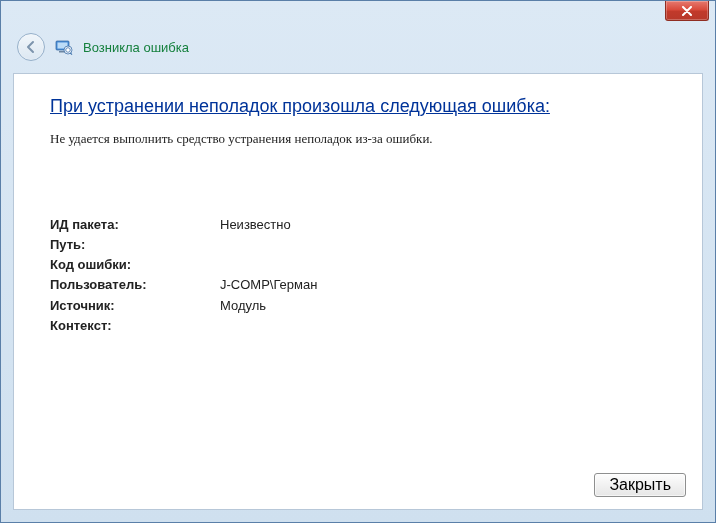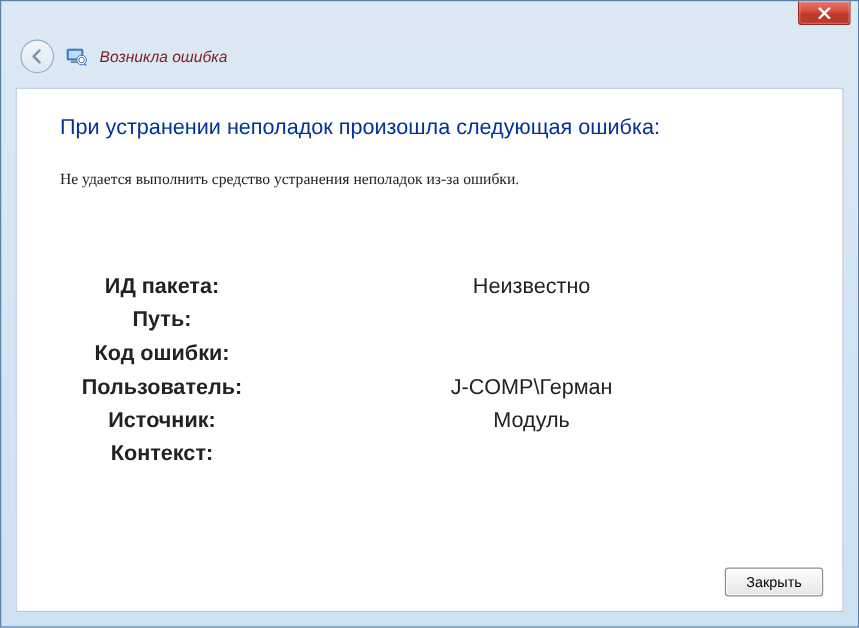--- a/index.html
+++ b/index.html
@@ -57,70 +57,69 @@
   .back-btn svg { display:block; }
   .app-icon {
     width: 18px;
     height: 18px;
     display:flex;
     align-items:center;
     justify-content:center;
   }
   .window-title {
     font-size: 13px;
-    color: #7f1d1d;
-    font-style: italic;
+    color: #15803d;
   }
   .content-panel {
     position: absolute;
     left: 12px;
     right: 12px;
     top: 72px;
     bottom: 12px;
     background: #ffffff;
     border: 1px solid #b7c7d8;
     padding: 22px 36px 14px 36px;
   }
   .main-heading {
     color: #003399;
     font-size: 18px;
     font-weight: 400;
-    margin: 0 0 24px 0;
+    margin: 0 0 14px 0;
+    text-decoration: underline;
   }
   .sub-message {
     font-size: 13px;
     color: #222;
     margin: 0 0 68px 0;
     font-family: Liberation Serif, serif;
   }
   .detail-table {
-    font-size: 18px;
+    font-size: 13px;
     color: #222;
-    text-align: center;
   }
   .detail-row {
     display: flex;
     line-height: 1.55;
   }
   .detail-label {
     width: 170px;
     font-weight: bold;
   }
   .detail-value {
     flex: 1;
   }
   .button-row {
     position: absolute;
     right: 16px;
     bottom: 12px;
   }
   .std-button {
     min-width: 82px;
     height: 24px;
-    font-size: 12px;
+    font-size: 16px;
     font-family: inherit;
     background: linear-gradient(to bottom, #fdfdfd, #e6e6e6);
     border: 1px solid #8e8f8f;
     border-radius: 3px;
     padding: 0 14px;
     cursor: pointer;
     box-shadow: 0 0 0 1px rgba(255,255,255,0.6) inset;
   }
 </style>
 </head>

